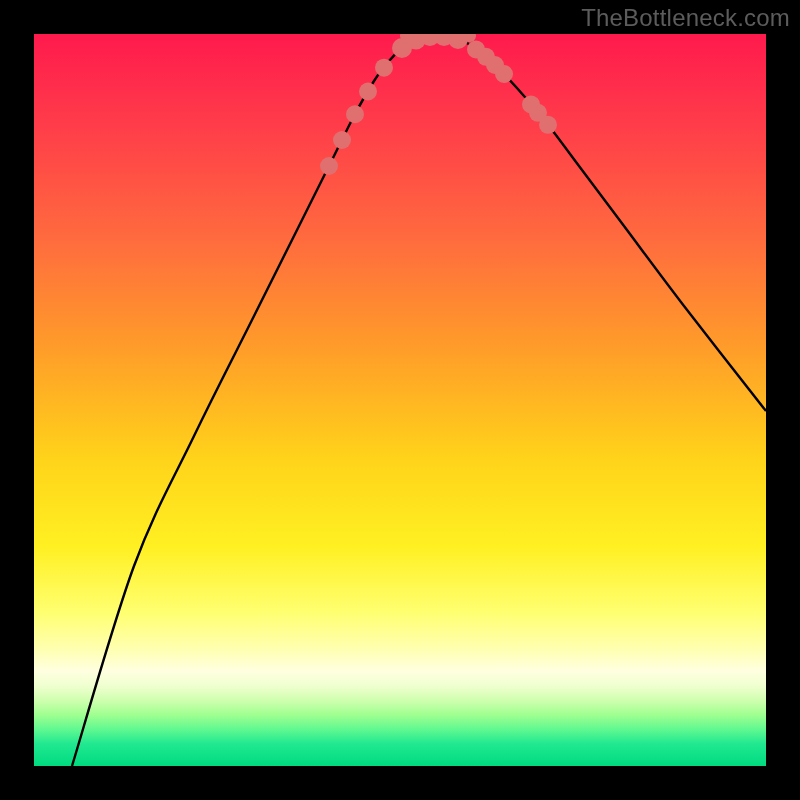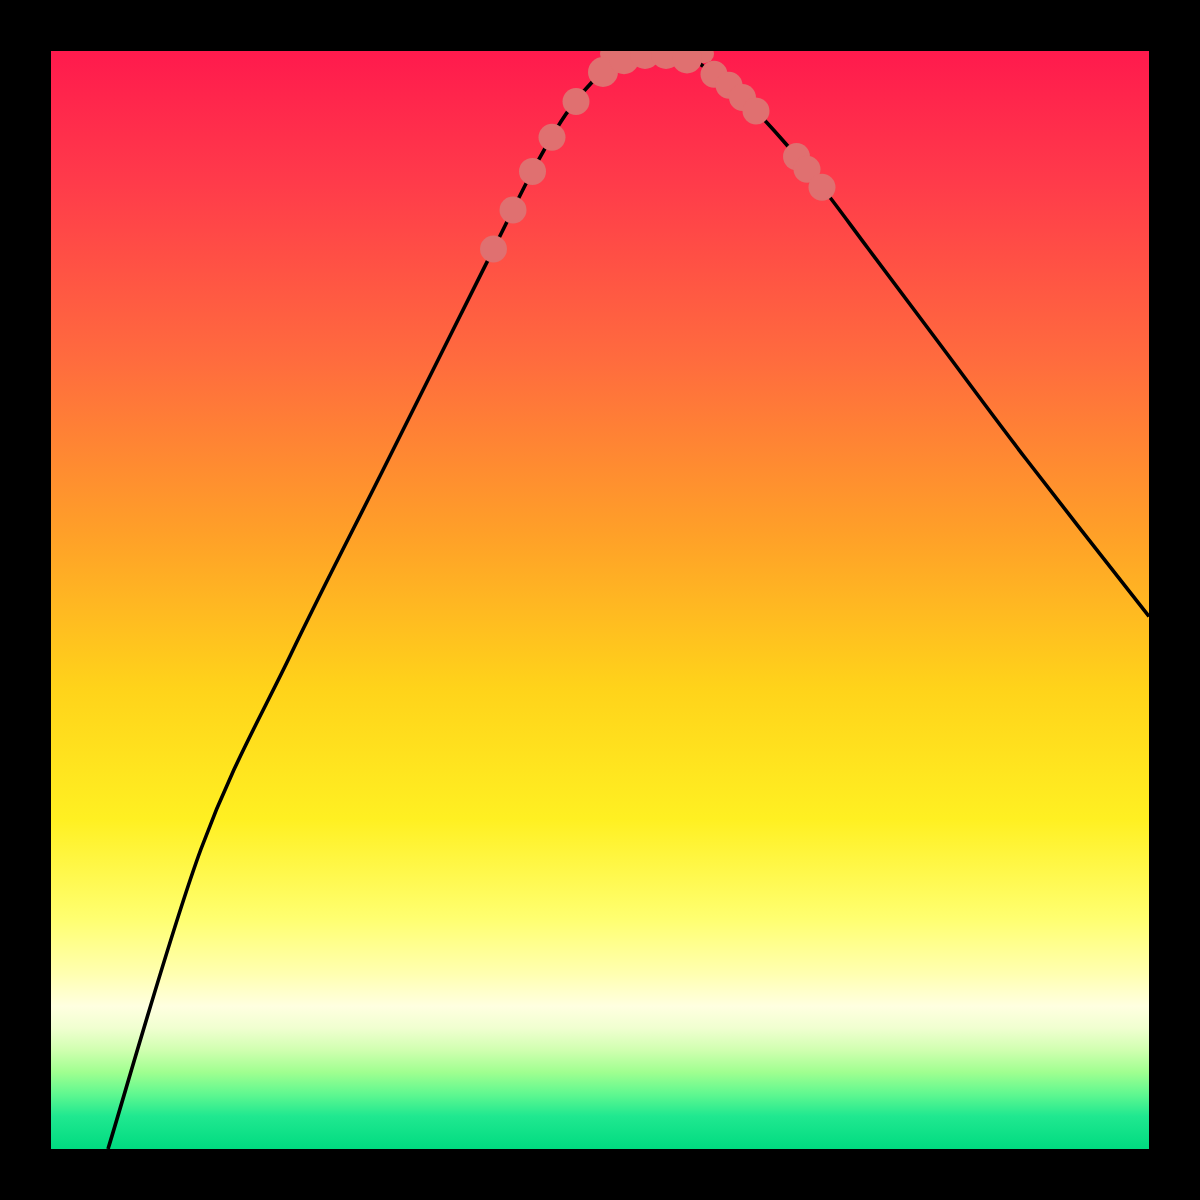--- a/index.html
+++ b/index.html
@@ -83,13 +83,14 @@
           <circle cx="442" cy="15.466666666666667" r="9" fill="#e07070"></circle>
           <circle cx="452" cy="22.8" r="9" fill="#e07070"></circle>
           <circle cx="461" cy="31" r="9" fill="#e07070"></circle>
           <circle cx="470" cy="40" r="9" fill="#e07070"></circle>
           <circle cx="497" cy="70.4" r="9" fill="#e07070"></circle>
           <circle cx="504" cy="78.8" r="9" fill="#e07070"></circle>
           <circle cx="514" cy="90.8" r="9" fill="#e07070"></circle>
         </g>
     </svg>
   </div>
+  <div class="watermark">TheBottleneck.com</div>
 </div>
 
 </body></html>

